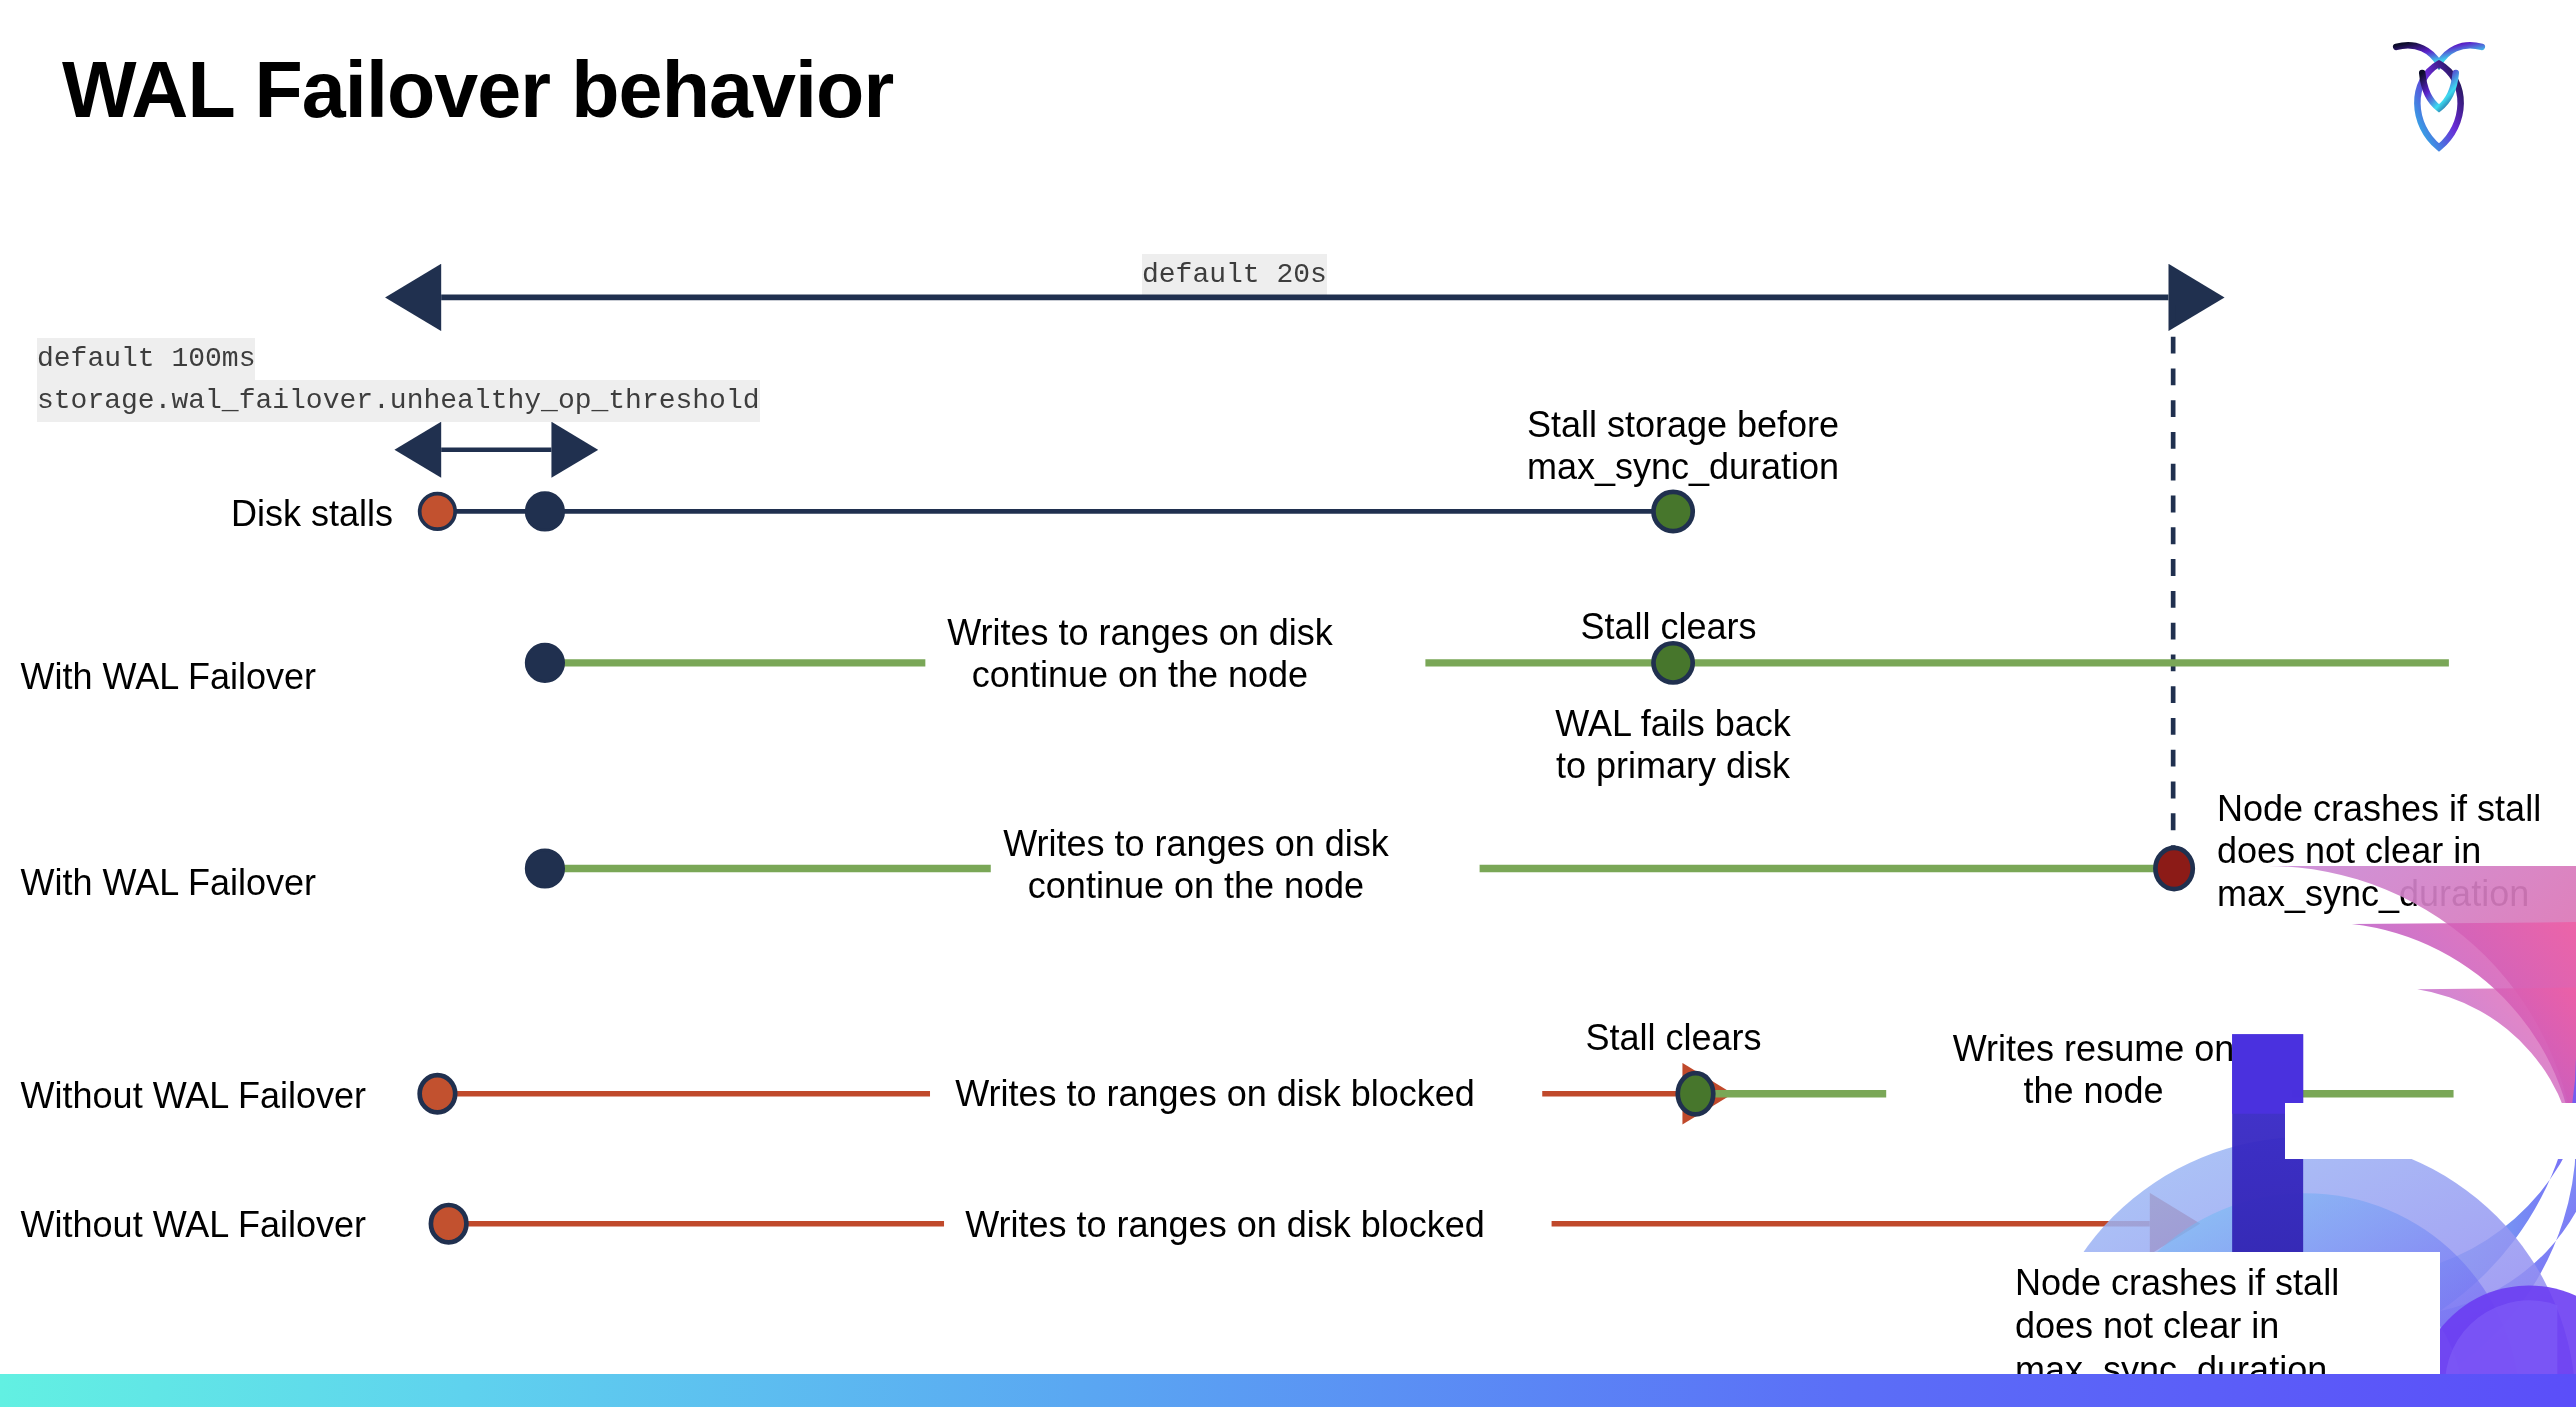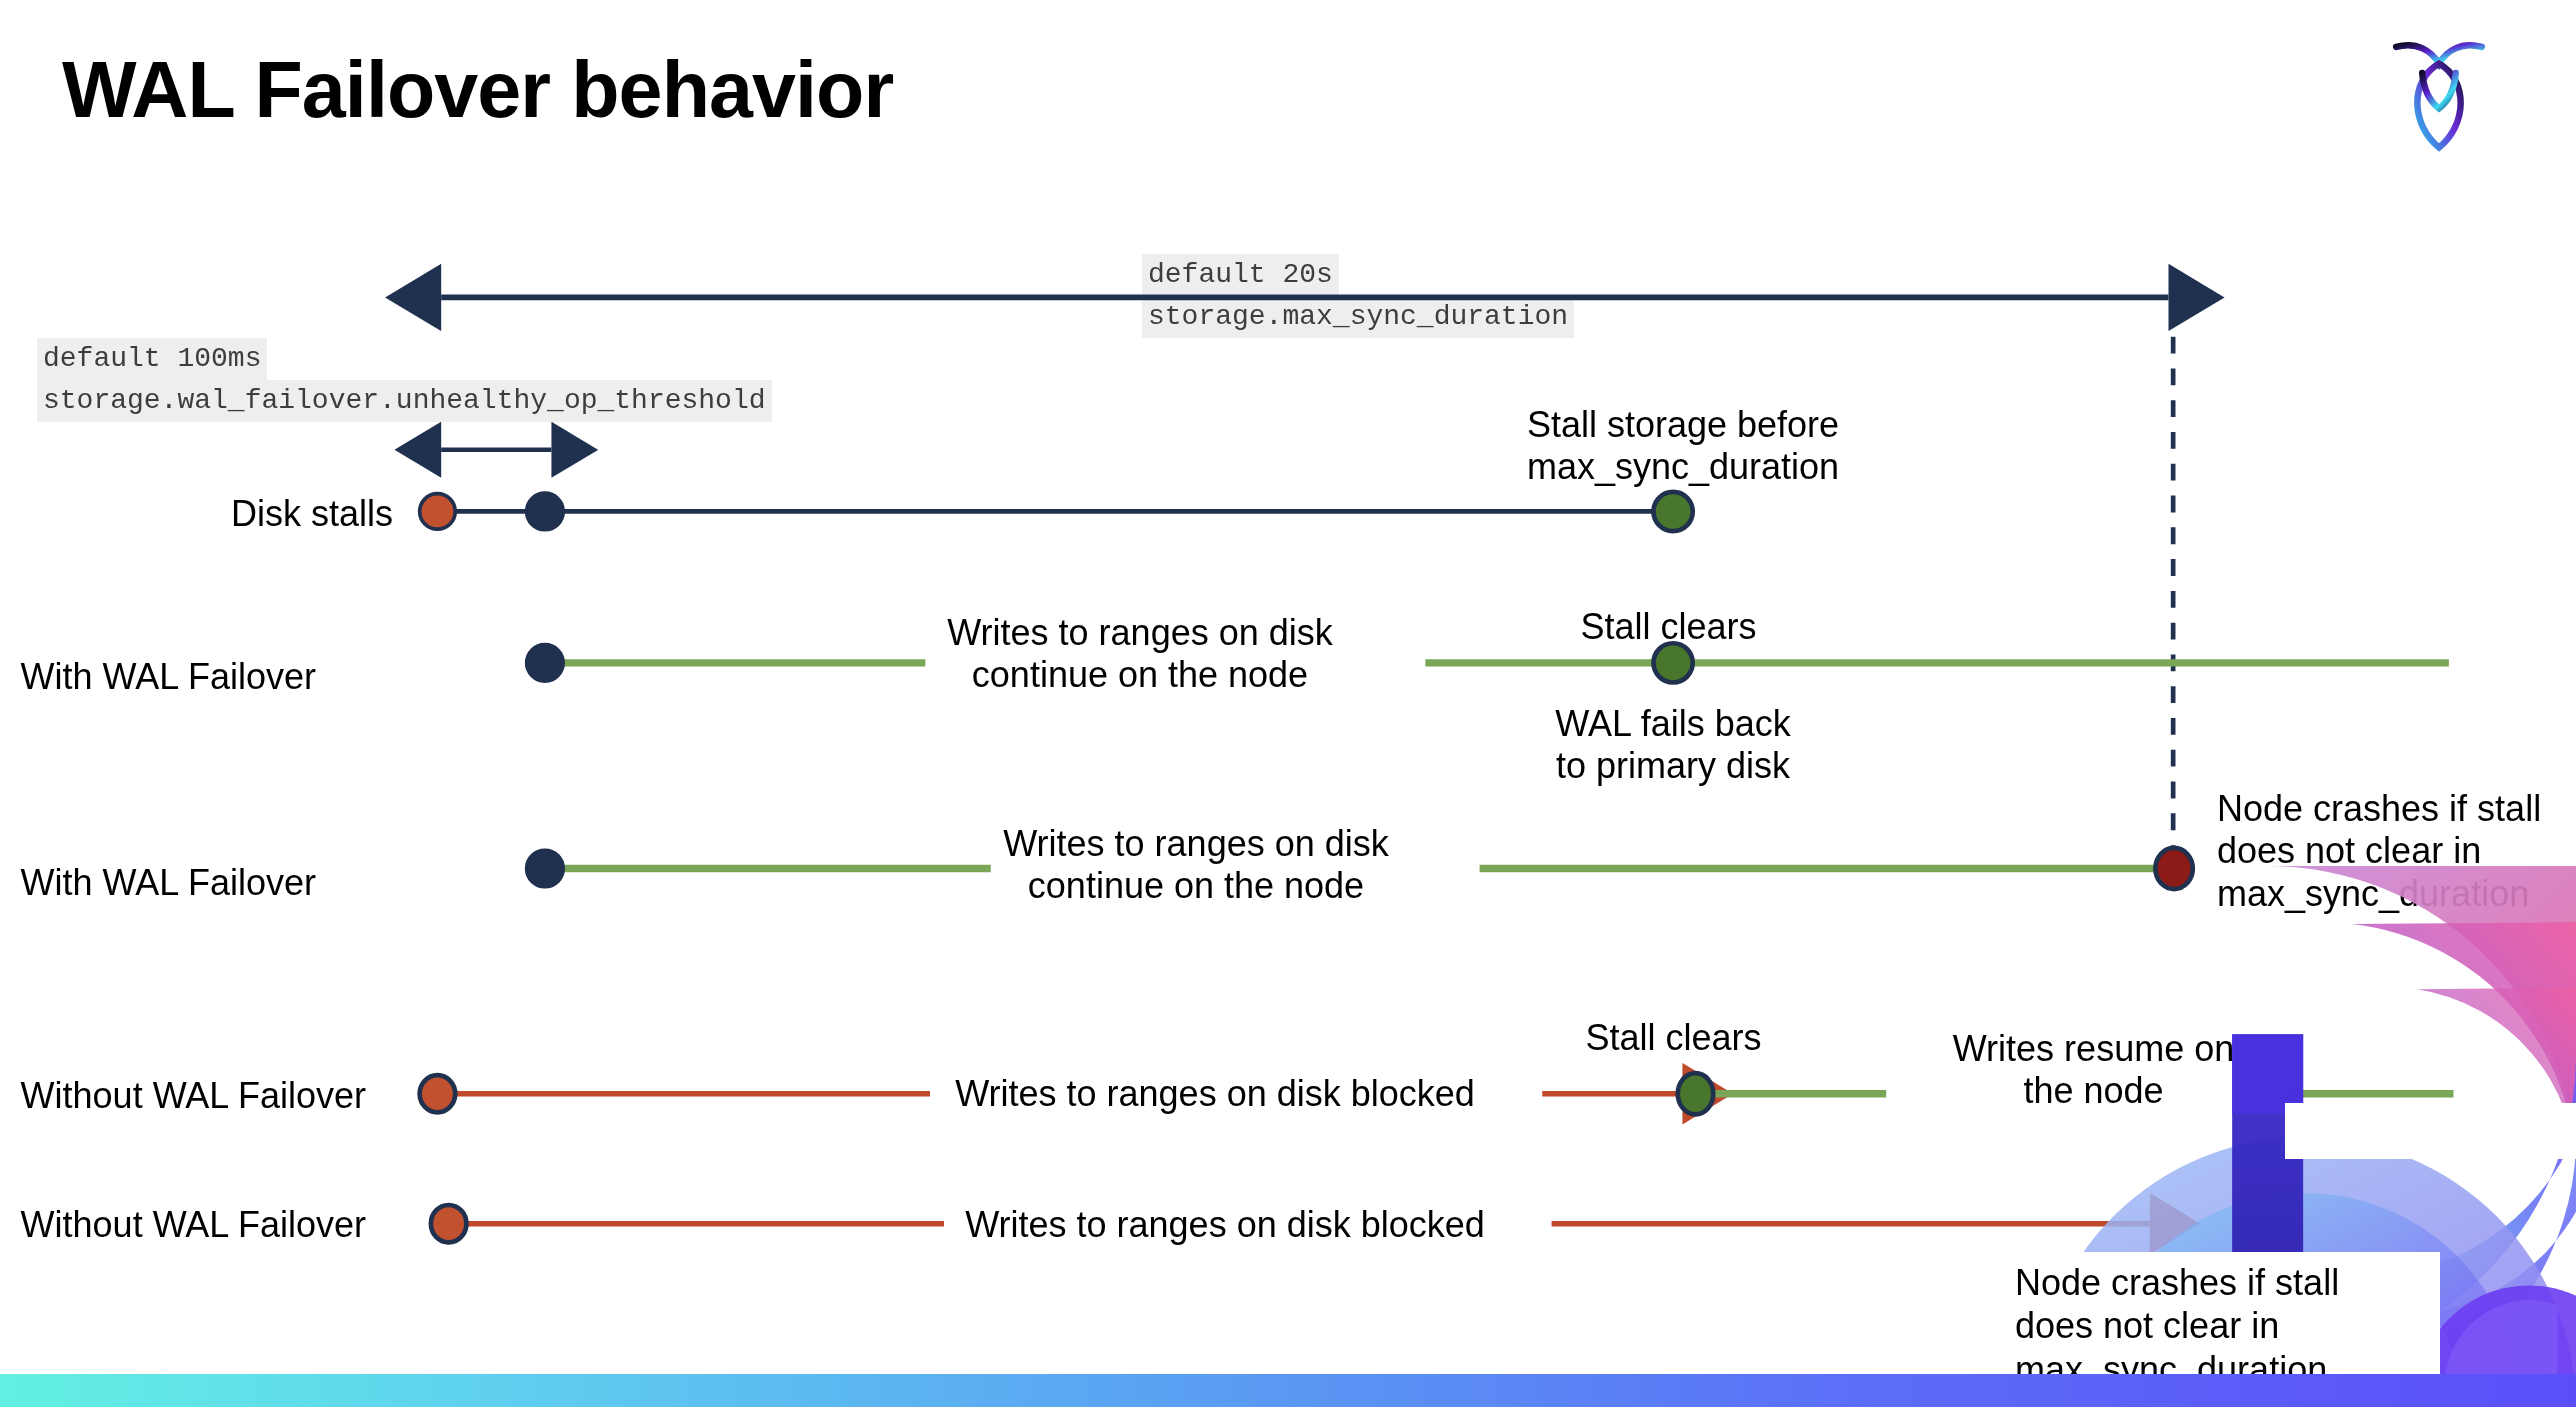--- a/index.html
+++ b/index.html
@@ -39,21 +39,21 @@
   }
 
   
   .mono{
     position:absolute;
     font-family:"Liberation Mono","DejaVu Sans Mono",monospace;
     font-size:28px;line-height:1.5;
     color:#3d3d3d;
     white-space:nowrap;
   }
-  .mono span{background:#eeeeee;display:inline-block;padding:0 6px;}
+  .mono span{background:#eeeeee;display:inline-block;padding:0 0;}
 
   
   svg.draw{position:absolute;left:0;top:0;width:2576px;height:1408px;
            overflow:visible;pointer-events:none;}
 
   
   .bottombar{
     position:absolute;left:0;top:1374px;width:2576px;height:34px;
     background:linear-gradient(90deg,#62f0e2 0%,#5fd2ee 18%,#5aa7f2 42%,#5b6ef7 72%,#5b4ef9 100%);
   }
@@ -97,21 +97,20 @@
       </defs>
       <path d="M12 20 C 34 14, 50 24, 58 38 C 66 24, 82 14, 104 20" fill="none" stroke="url(#lg1)" stroke-width="7" stroke-linecap="round"></path>
       <path d="M58 38 C 26 56, 28 104, 58 128 C 88 104, 90 56, 58 38 Z" fill="none" stroke="url(#lg2)" stroke-width="7"></path>
       <path d="M40 48 C 42 70, 50 80, 58 86 C 66 80, 74 70, 76 48" fill="none" stroke="url(#lg1)" stroke-width="7" stroke-linecap="round"></path>
       <line x1="58" y1="84" x2="58" y2="128" stroke="url(#lg2)" stroke-width="7"></line>
     </svg>
   </div>
 
   <div class="mono" style="left:1142px;top:254px;">
     <span>default 20s</span><br>
-    <span>storage.max_sync_duration</span>
   </div>
 
   <div class="mono" style="left:37px;top:338px;">
     <span>default 100ms</span><br>
     <span>storage.wal_failover.unhealthy_op_threshold</span>
   </div>
 
   <div class="rowlabel" style="left:0px;top:493px;width:393px;">Disk stalls</div>
   <div class="rowlabel" style="left:0px;top:656px;width:374px;text-align:left;padding-left:20.6px;">With WAL Failover</div>
   <div class="rowlabel" style="left:0px;top:862px;width:374px;text-align:left;padding-left:20.6px;">With WAL Failover</div>

